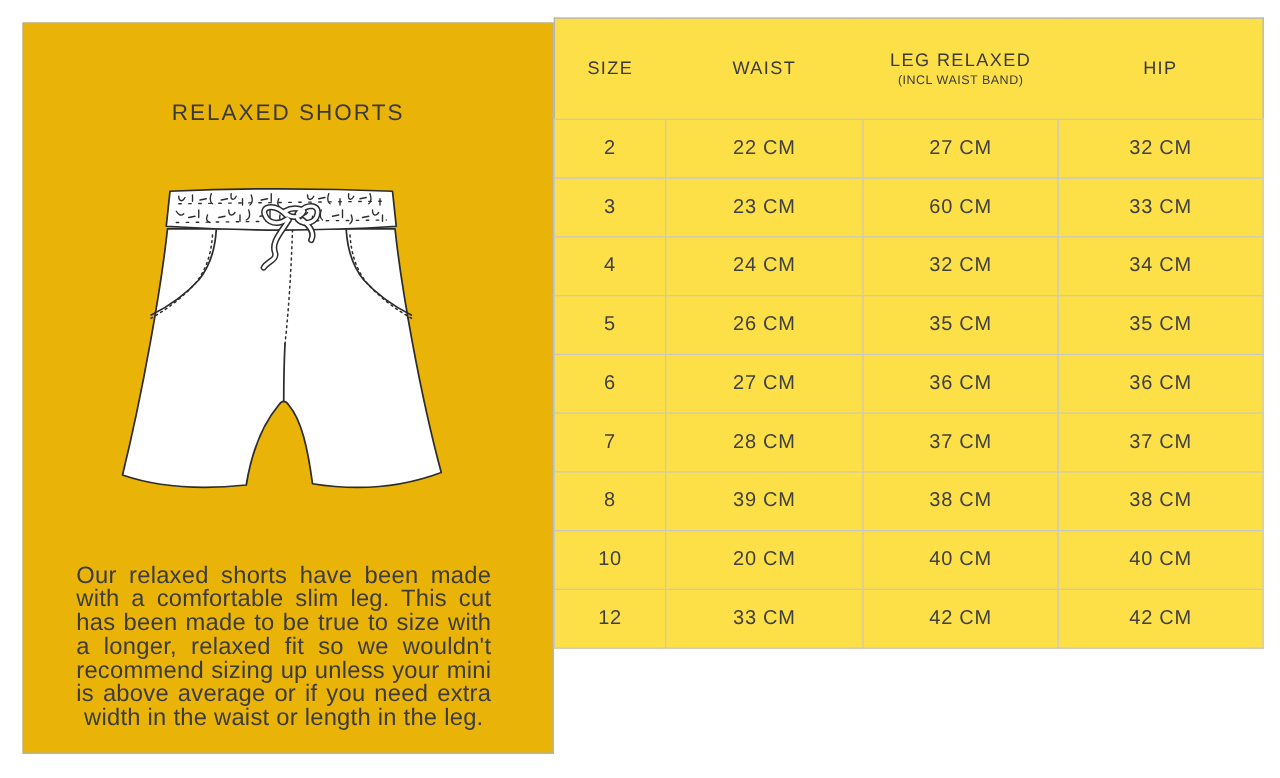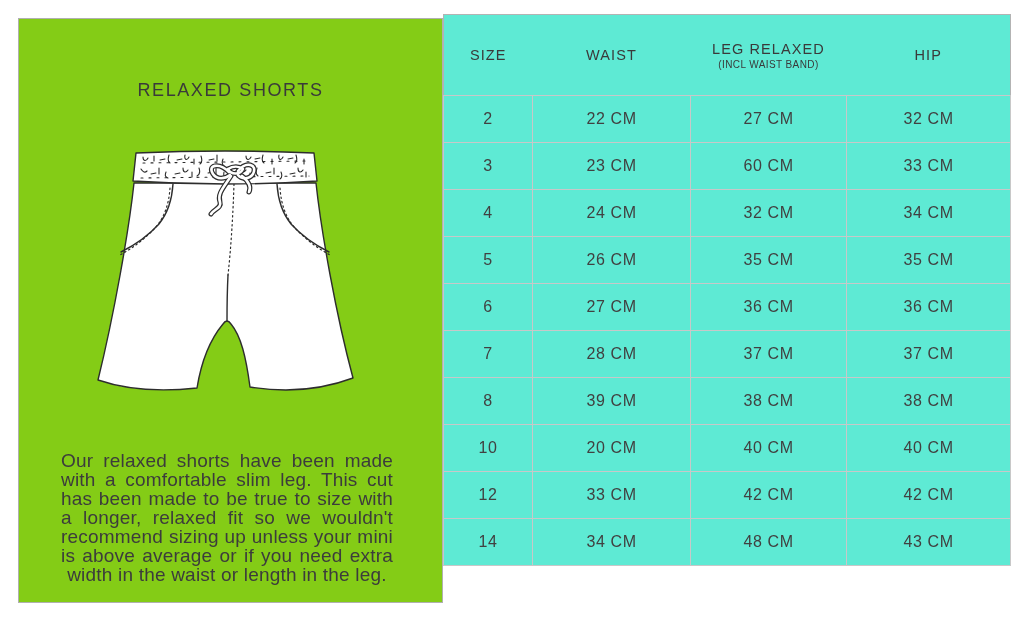--- a/index.html
+++ b/index.html
@@ -4,38 +4,38 @@
 <style>
   html,body { margin:0; padding:0; background:#ffffff; }
   .canvas {
     position:relative; width:1024px; height:622px; background:#ffffff;
     font-family:"Liberation Sans", sans-serif; color:#3e3e3e; overflow:hidden;
   }
 
   
   .panel {
     position:absolute; left:18px; top:18px; width:425px; height:585px;
-    border:1px solid #b0b0b0; box-sizing:border-box; background:#84cc16;
+    border:1px solid #b0b0b0; box-sizing:border-box; background:#eab308;
   }
   .panel-title {
     margin:61px 0 0 0; text-align:center;
     font-size:18px; font-weight:400; letter-spacing:1.6px; color:#3a3a3a;
   }
   .sketch { position:absolute; left:78px; top:131px; width:300px; height:252px; }
   .desc {
     position:absolute; left:42px; top:432px; width:332px; margin:0;
     font-size:19px; line-height:19px; letter-spacing:0.2px; color:#3c3c3c;
     text-align:justify; text-align-last:center;
   }
 
   
   .size-table {
     position:absolute; left:443px; top:14px; width:567px;
     border-collapse:collapse; table-layout:fixed;
-    border:1px solid #b3b3b3; background:#5eead4;
+    border:1px solid #b3b3b3; background:#fde047;
   }
   .c-size{width:89px} .c-waist{width:158px} .c-leg{width:156px} .c-hip{width:164px}
   .size-table th {
     height:80px; border:none; border-bottom:1px solid #c8c8c8;
     font-weight:400; font-size:14.5px; letter-spacing:1.1px; color:#3a3a3a;
     text-align:center; vertical-align:middle; padding:0;
   }
   .size-table th .th-note {
     font-size:10px; letter-spacing:0.4px; margin-top:2px; color:#3a3a3a;
   }
@@ -176,21 +176,15 @@
         <td>20 CM</td>
         <td>40 CM</td>
         <td>40 CM</td>
       </tr>
       <tr>
         <td>12</td>
         <td>33 CM</td>
         <td>42 CM</td>
         <td>42 CM</td>
       </tr>
-      <tr>
-        <td>14</td>
-        <td>34 CM</td>
-        <td>48 CM</td>
-        <td>43 CM</td>
-      </tr>
     </tbody>
   </table>
 </div>
 
 </body></html>

